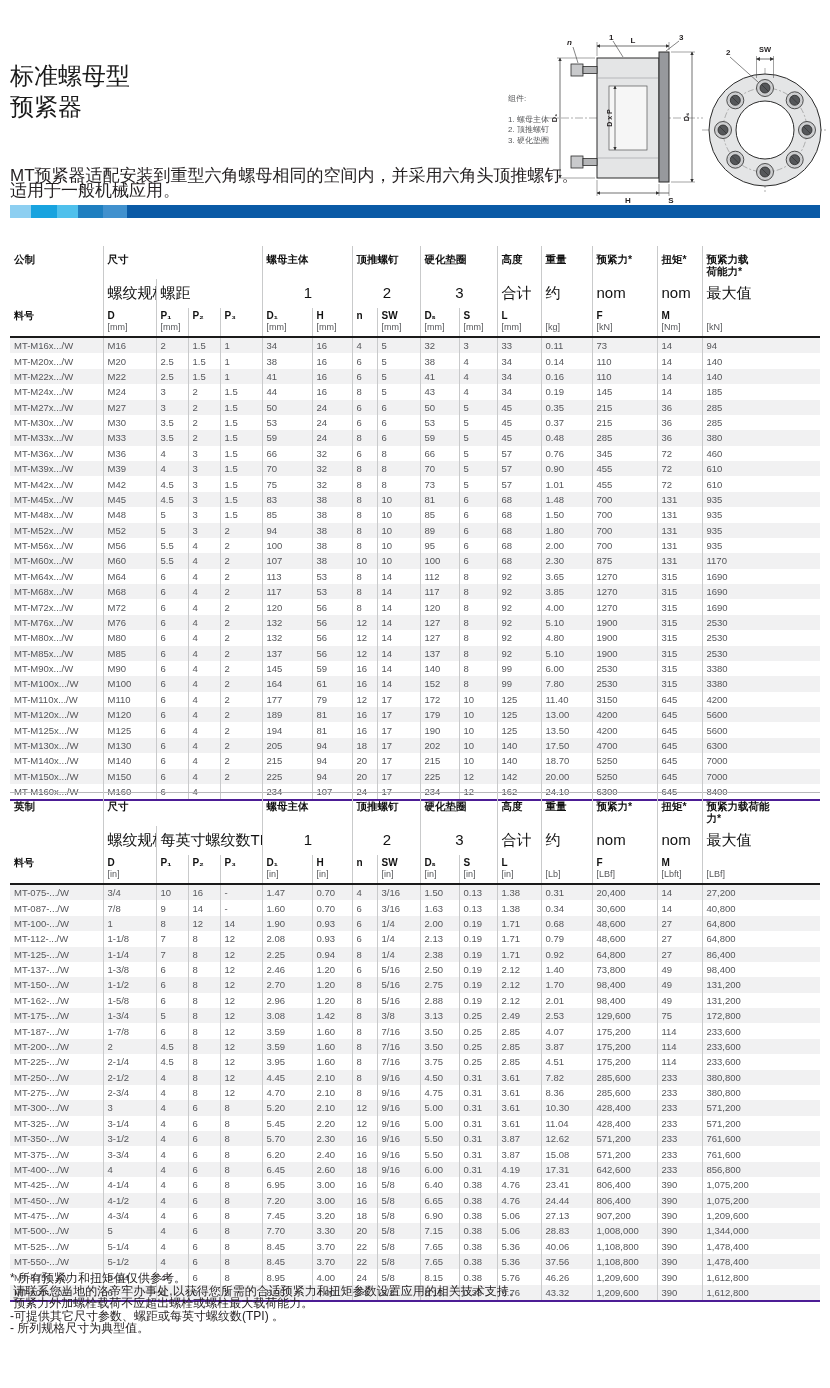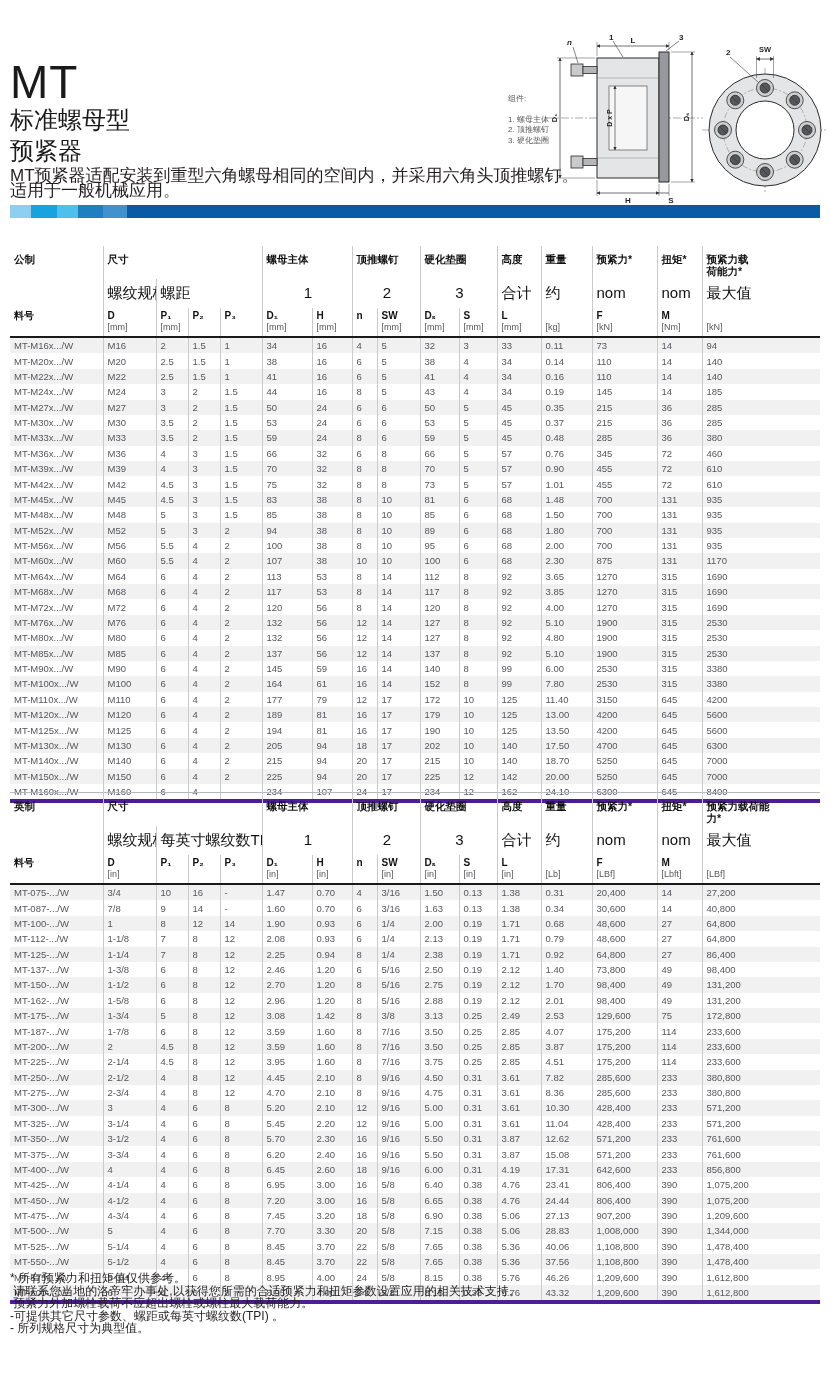--- a/index.html
+++ b/index.html
@@ -38,32 +38,31 @@
   tr.r1 th .cap { display:block; }
   tr.r1 th.capm .cap { width:50px; }
   tr.r1 th.capi .cap { width:70px; }
   tr.r2 th { font-size:15px; font-weight:normal; color:#111; padding-top:5px; padding-bottom:5px; }
   tr.r2 th.cnum { text-align:center; }
   tr.r3 th { padding-bottom:3px; }
   tr.r3 .cl { font-size:10px; font-weight:bold; color:#111; line-height:11px; min-height:11px; }
   tr.r3 .cu { font-size:9px; font-weight:normal; color:#56575a; line-height:11px; min-height:11px; margin-top:1px; }
   table.spec tbody td { font-size:9.5px; color:#55565a; line-height:11px; padding-top:2.2px; padding-bottom:2.2px; }
   table.spec tbody tr:nth-child(odd) { background:#f1f1f2; }
-  table.spec tbody { border-bottom:4px solid #4c1d95; }
+  table.spec tbody { border-bottom:2px solid #4c1d95; }
   
   .footnotes { position:absolute; left:10px; top:1272px; font-size:12px; line-height:12.5px; color:#231f20; }
   .footnotes div { white-space:pre; }
 </style>
 </head>
 <body>
 
 <div class="page">
 
   <div class="title-block">
-    <div class="title-main">MT</div>
     <div class="title-sub">标准螺母型</div>
     <div class="title-sub">预紧器</div>
   </div>
 
   <div class="descr">
     <div>MT预紧器适配安装到重型六角螺母相同的空间内，并采用六角头顶推螺钉。</div>
     <div>适用于一般机械应用。</div>
   </div>
 
   <div class="components">

